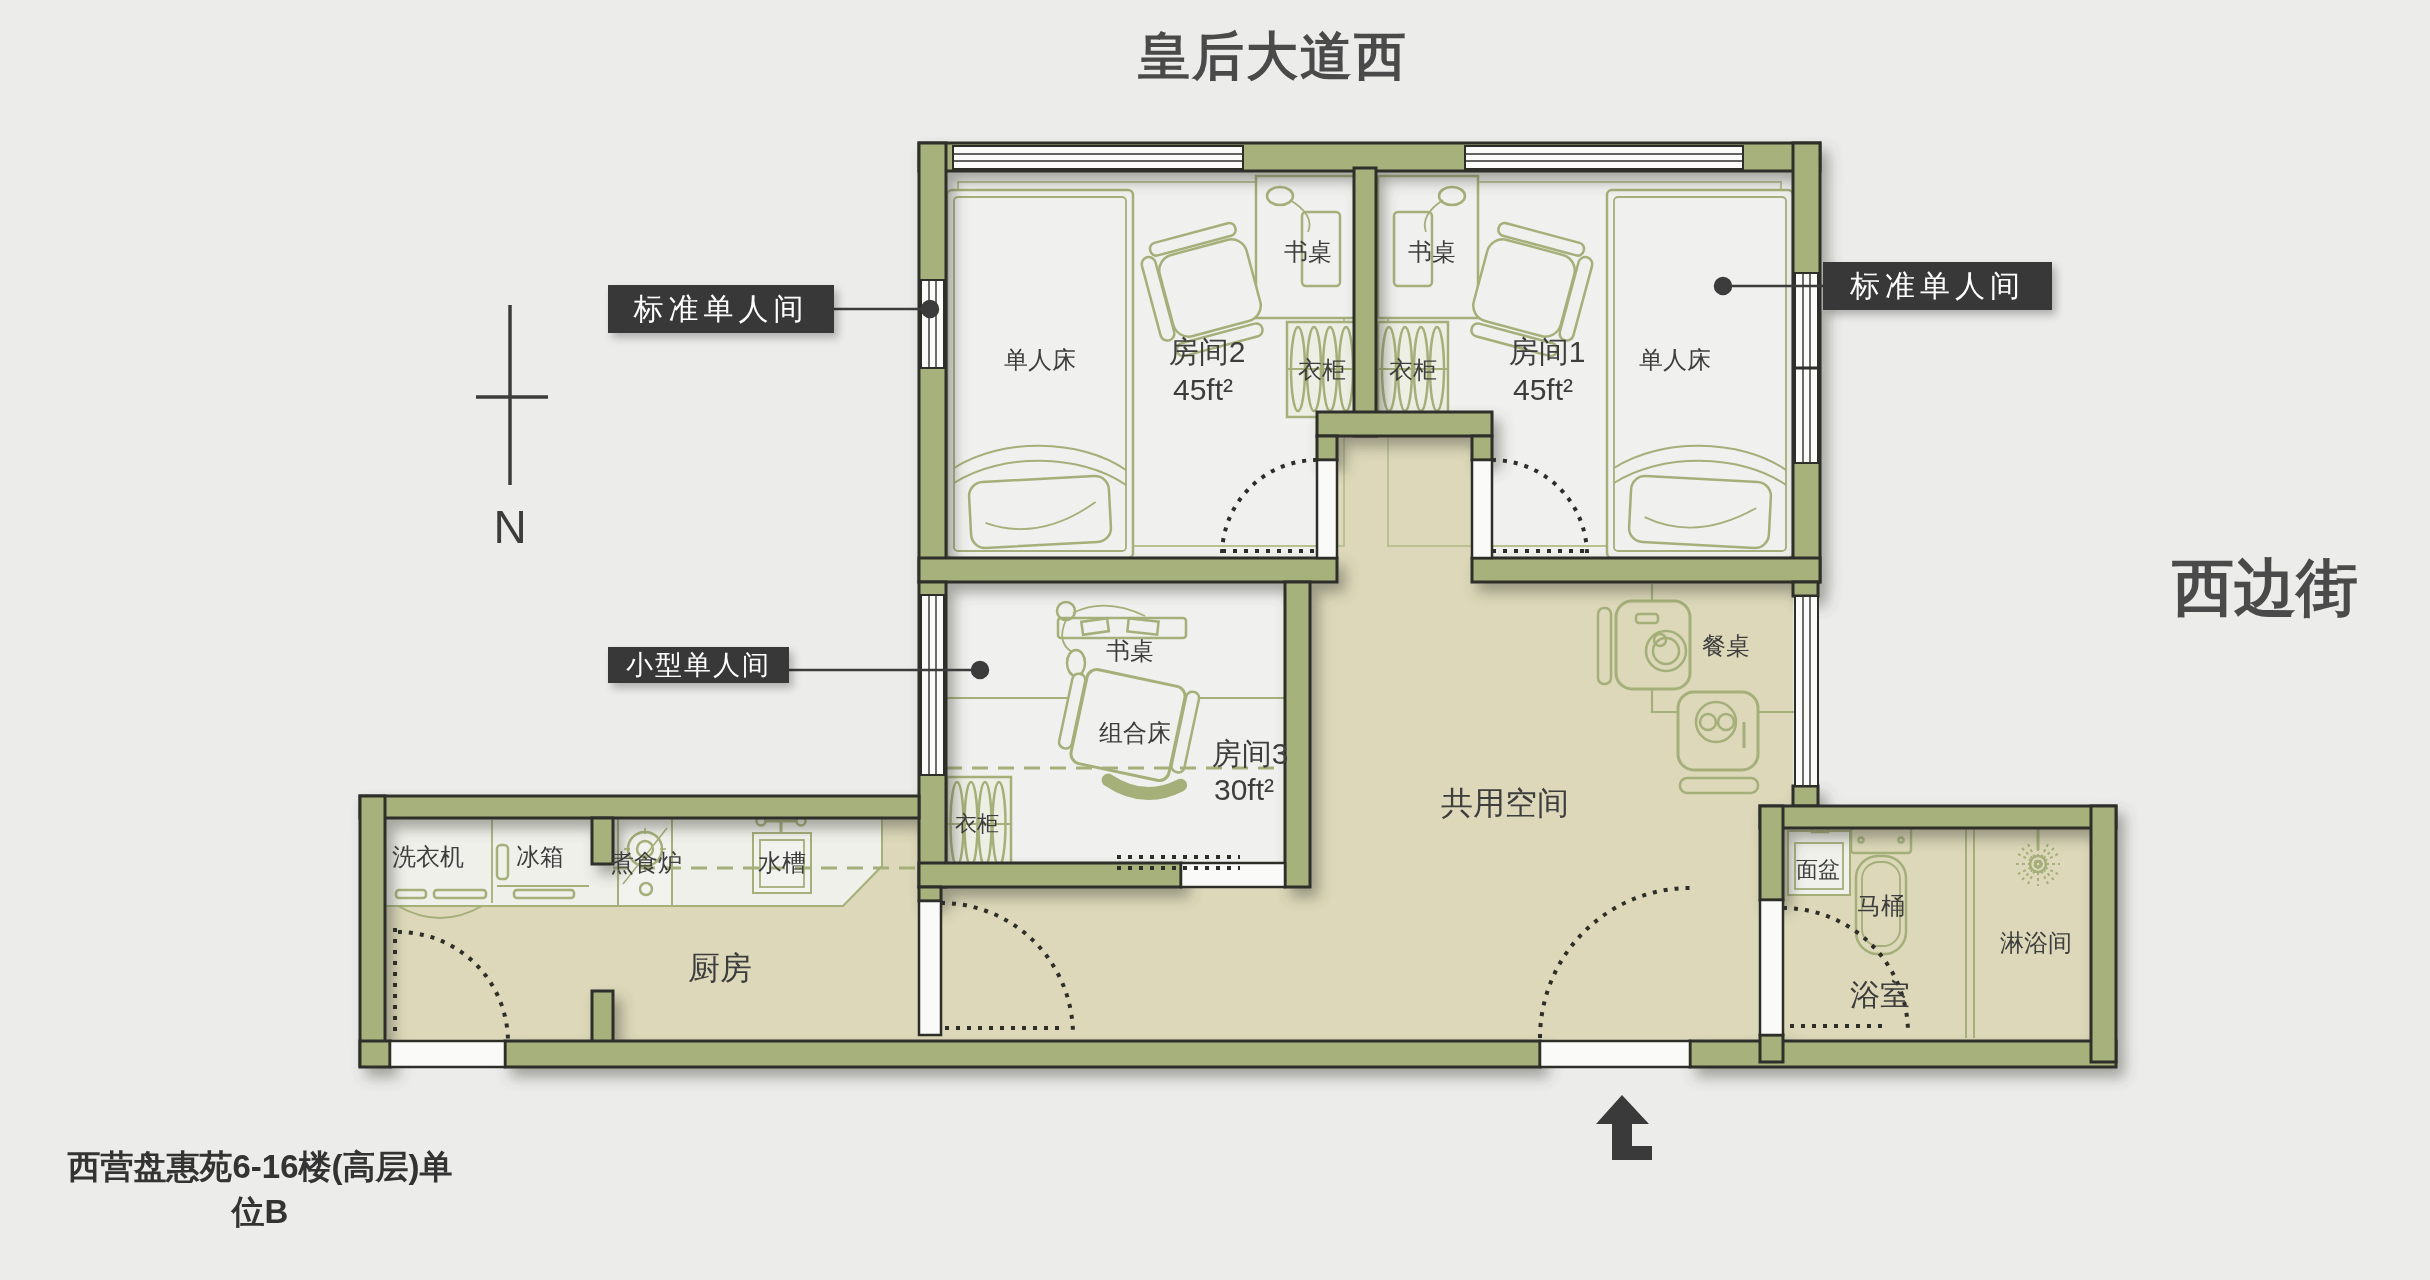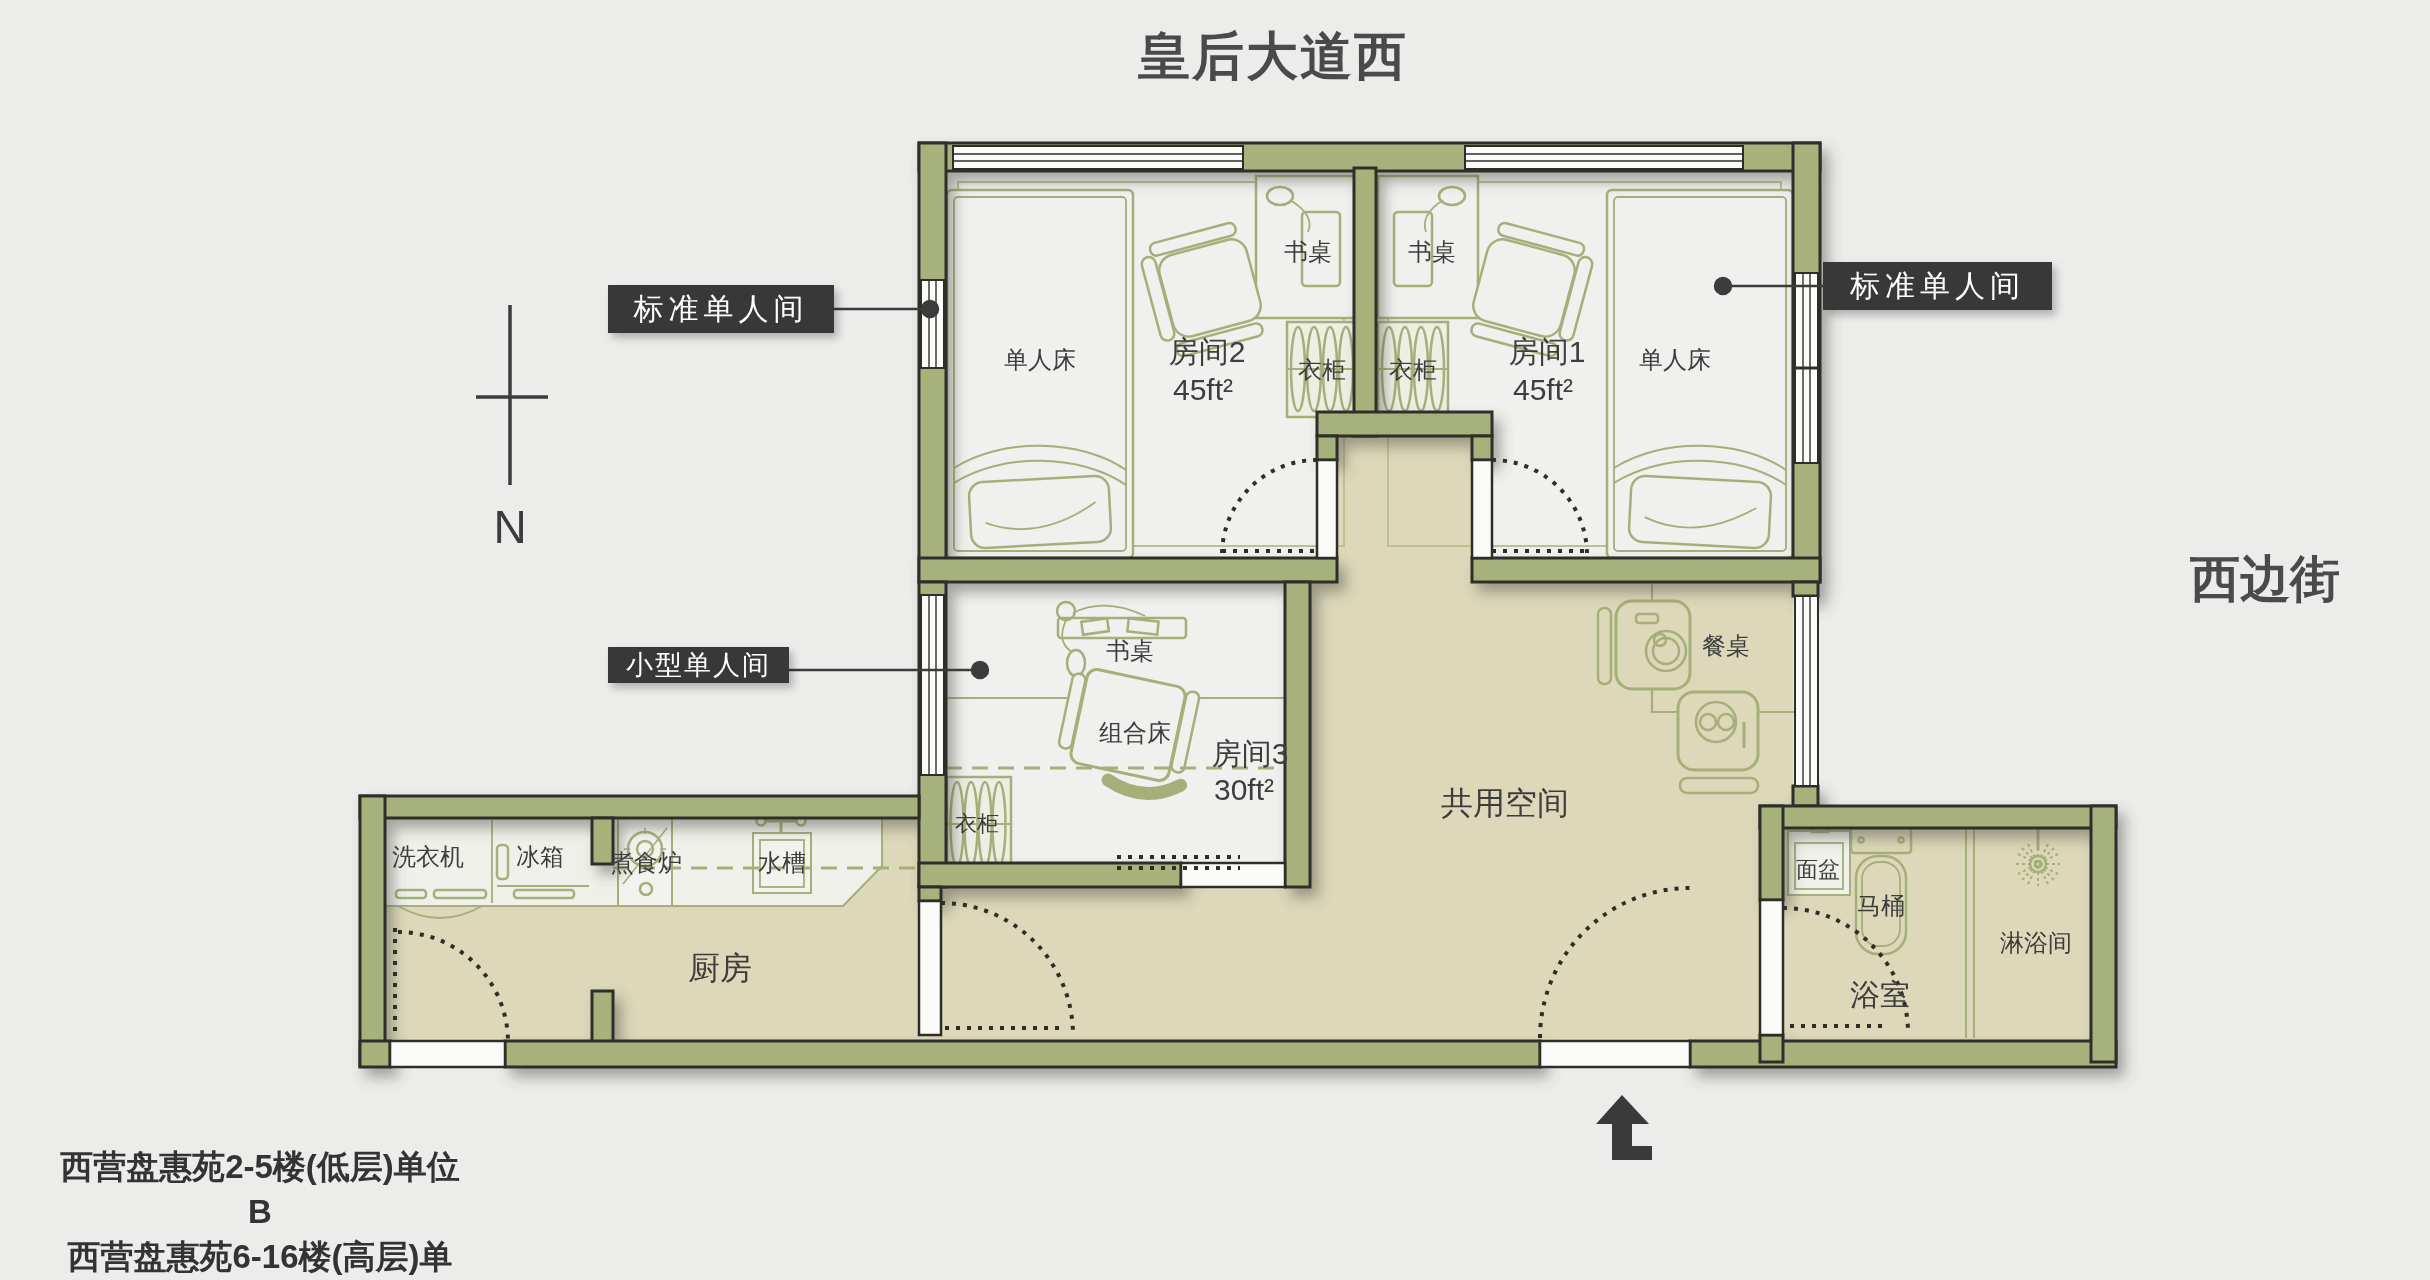--- a/index.html
+++ b/index.html
@@ -1,20 +1,20 @@
 <!DOCTYPE html>
 <html><head>
 <meta charset="utf-8">
 <style>
   html,body{margin:0;padding:0;background:#ececeb;}
   .canvas{position:relative;width:2430px;height:1280px;background:#ececeb;overflow:hidden;
           font-family:"Liberation Sans",sans-serif;color:#3d3d3d;}
   .abs{position:absolute;}
   .title{left:1023px;top:22px;width:500px;text-align:center;font-size:52px;font-weight:600;color:#4a4a4a;letter-spacing:2px;}
-  .street-right{left:2150px;top:546px;width:230px;text-align:center;font-size:50px;font-weight:600;color:#4a4a4a;}
+  .street-right{left:2150px;top:546px;width:230px;text-align:center;font-size:62px;font-weight:600;color:#4a4a4a;}
   .captions{left:55px;top:1144px;width:410px;text-align:center;font-size:33px;font-weight:700;color:#333;line-height:45px;}
   .north-n{left:470px;top:500px;width:80px;text-align:center;font-size:46px;font-weight:500;color:#3c3c3c;}
   .callout{background:#383838;color:#fff;display:flex;align-items:center;justify-content:center;
            box-shadow:4px 5px 8px rgba(0,0,0,.25);}
   .callout.big{font-size:30px;letter-spacing:5px;}
   .callout.small{font-size:27px;letter-spacing:2px;}
   svg{position:absolute;left:0;top:0;}
   svg text{fill:#3d3d3d;text-anchor:middle;font-family:"Liberation Sans",sans-serif;}
   .t22{font-size:22px;} .t24{font-size:24px;} .t30{font-size:30px;} .t32{font-size:32px;}
 </style>
@@ -352,16 +352,15 @@
 
   <div class="abs title">皇后大道西</div>
   <div class="abs street-right">西边街</div>
   <div class="abs north-n">N</div>
 
   <div class="abs callout big" style="left:608px;top:285px;width:226px;height:48px;">标准单人间</div>
   <div class="abs callout big" style="left:1823px;top:262px;width:229px;height:48px;">标准单人间</div>
   <div class="abs callout small" style="left:608px;top:647px;width:181px;height:36px;">小型单人间</div>
 
   <div class="abs captions">
-    <div>西营盘惠苑2-5楼(低层)单位B</div>
     <div>西营盘惠苑6-16楼(高层)单位B</div>
   </div>
 </div>
 
 </body></html>

